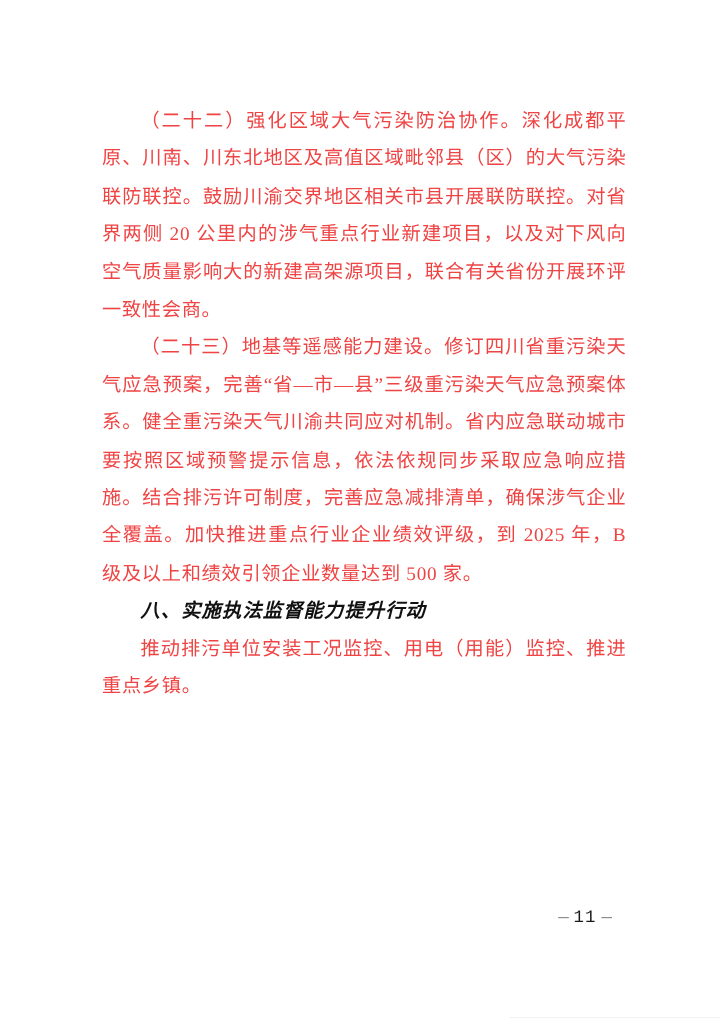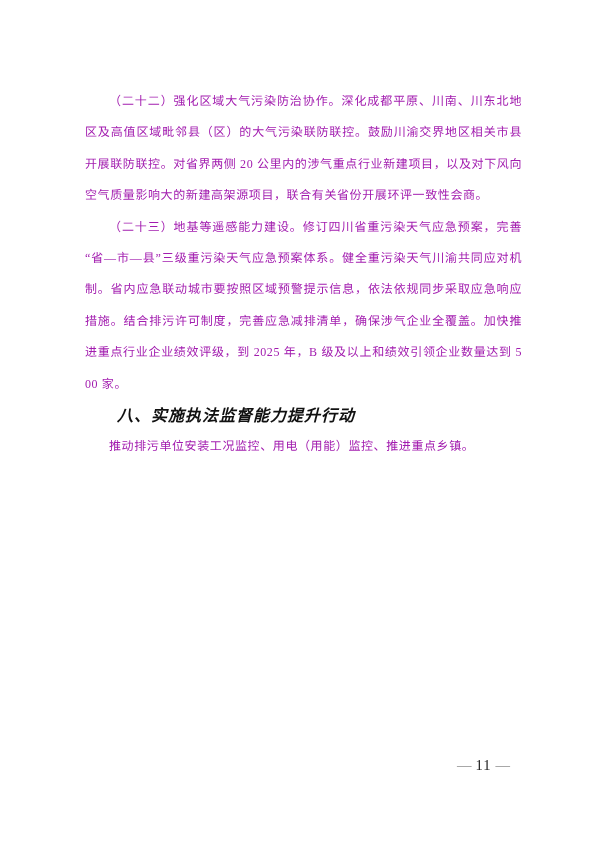--- a/index.html
+++ b/index.html
@@ -17,23 +17,23 @@
   }
   .content {
     position: absolute;
     left: 85px;
     top: 86px;
     width: 437px;
   }
   .body-para {
     margin: 0;
     font-family: "Liberation Serif", "DejaVu Serif", serif;
-    font-size: 12px;
+    font-size: 16px;
     line-height: 31.4px;
-    color: #a21caf;
+    color: #ef4444;
     text-align: justify;
     text-indent: 2em;
     letter-spacing: 0.6px;
     word-break: break-all;
   }
   .para-lead {
     
     font-family: "Liberation Serif", "DejaVu Serif", serif;
   }
   .section-heading {
@@ -44,21 +44,21 @@
     line-height: 31.4px;
     color: #111111;
     text-indent: 2em;
     letter-spacing: 1px;
     font-style: italic;
   }
   .page-footer {
     position: absolute;
     top: 756px;
     right: 86px;
-    font-family: Liberation Serif, serif;
+    font-family: Liberation Mono, monospace;
     font-size: 14.5px;
     line-height: 18px;
     color: #1a1a1a;
     white-space: nowrap;
   }
   .page-footer .dash {
     color: #8c8c8c;
     margin: 0 4px;
   }
   .page-footer .page-num {

